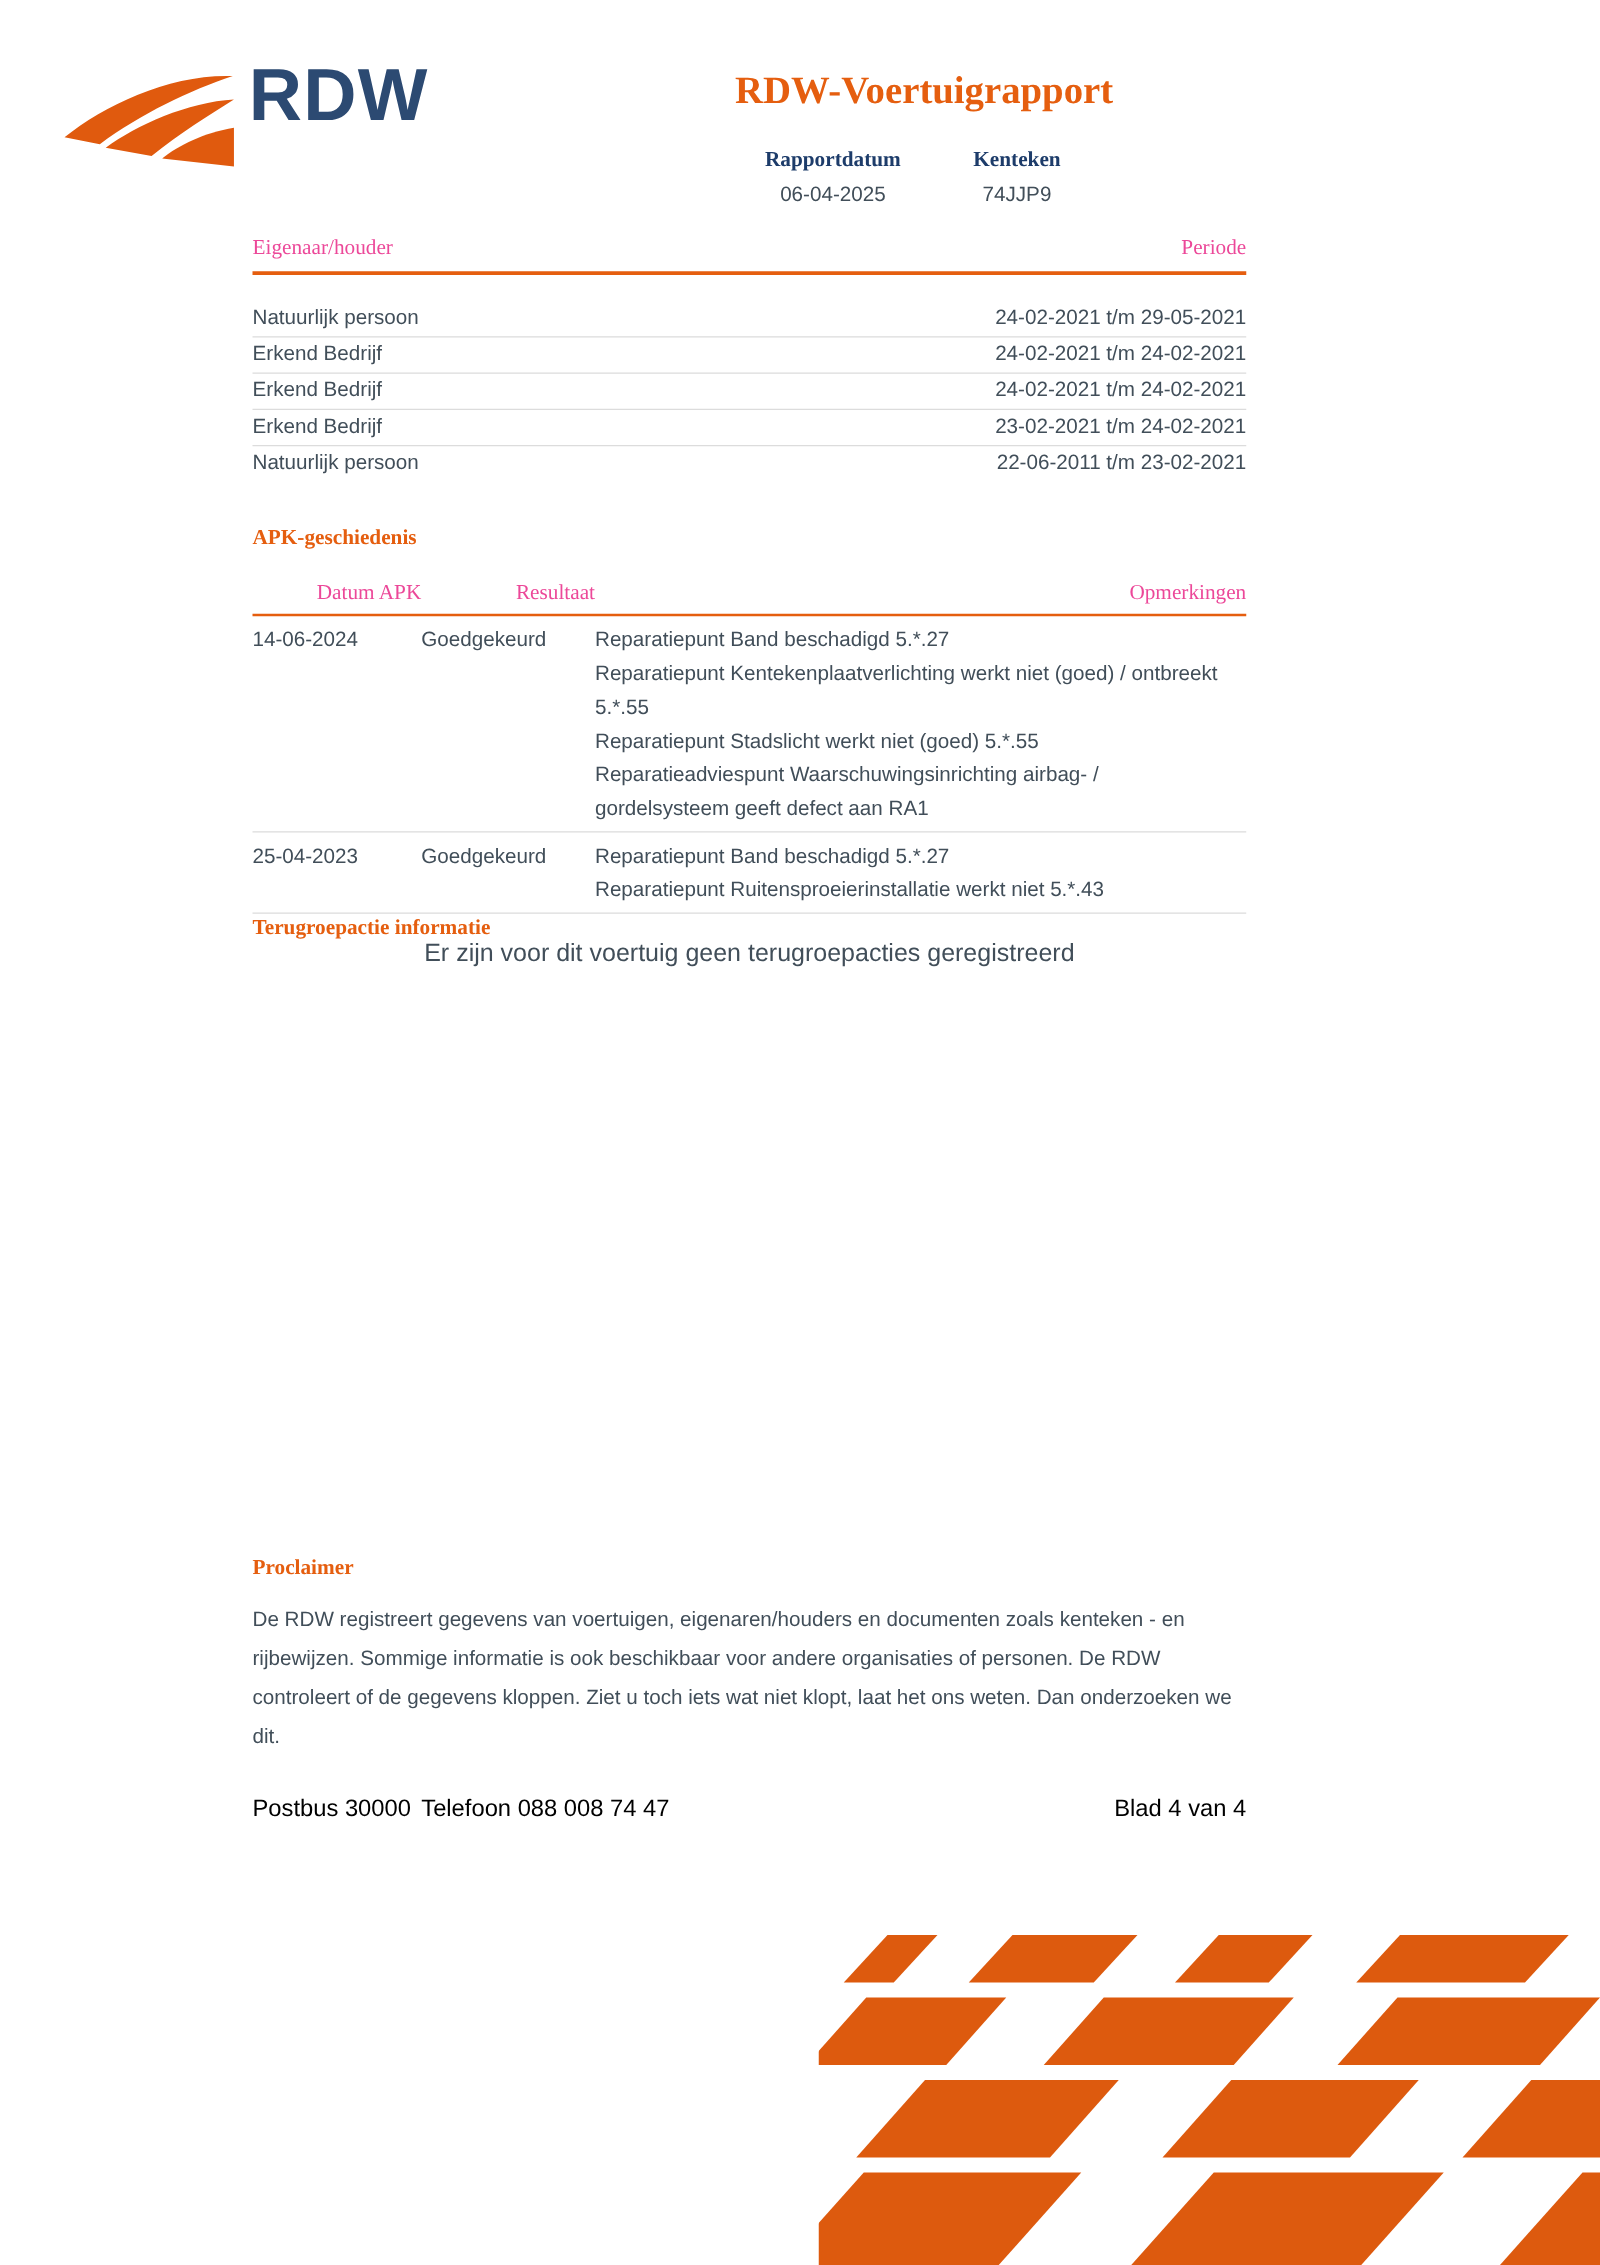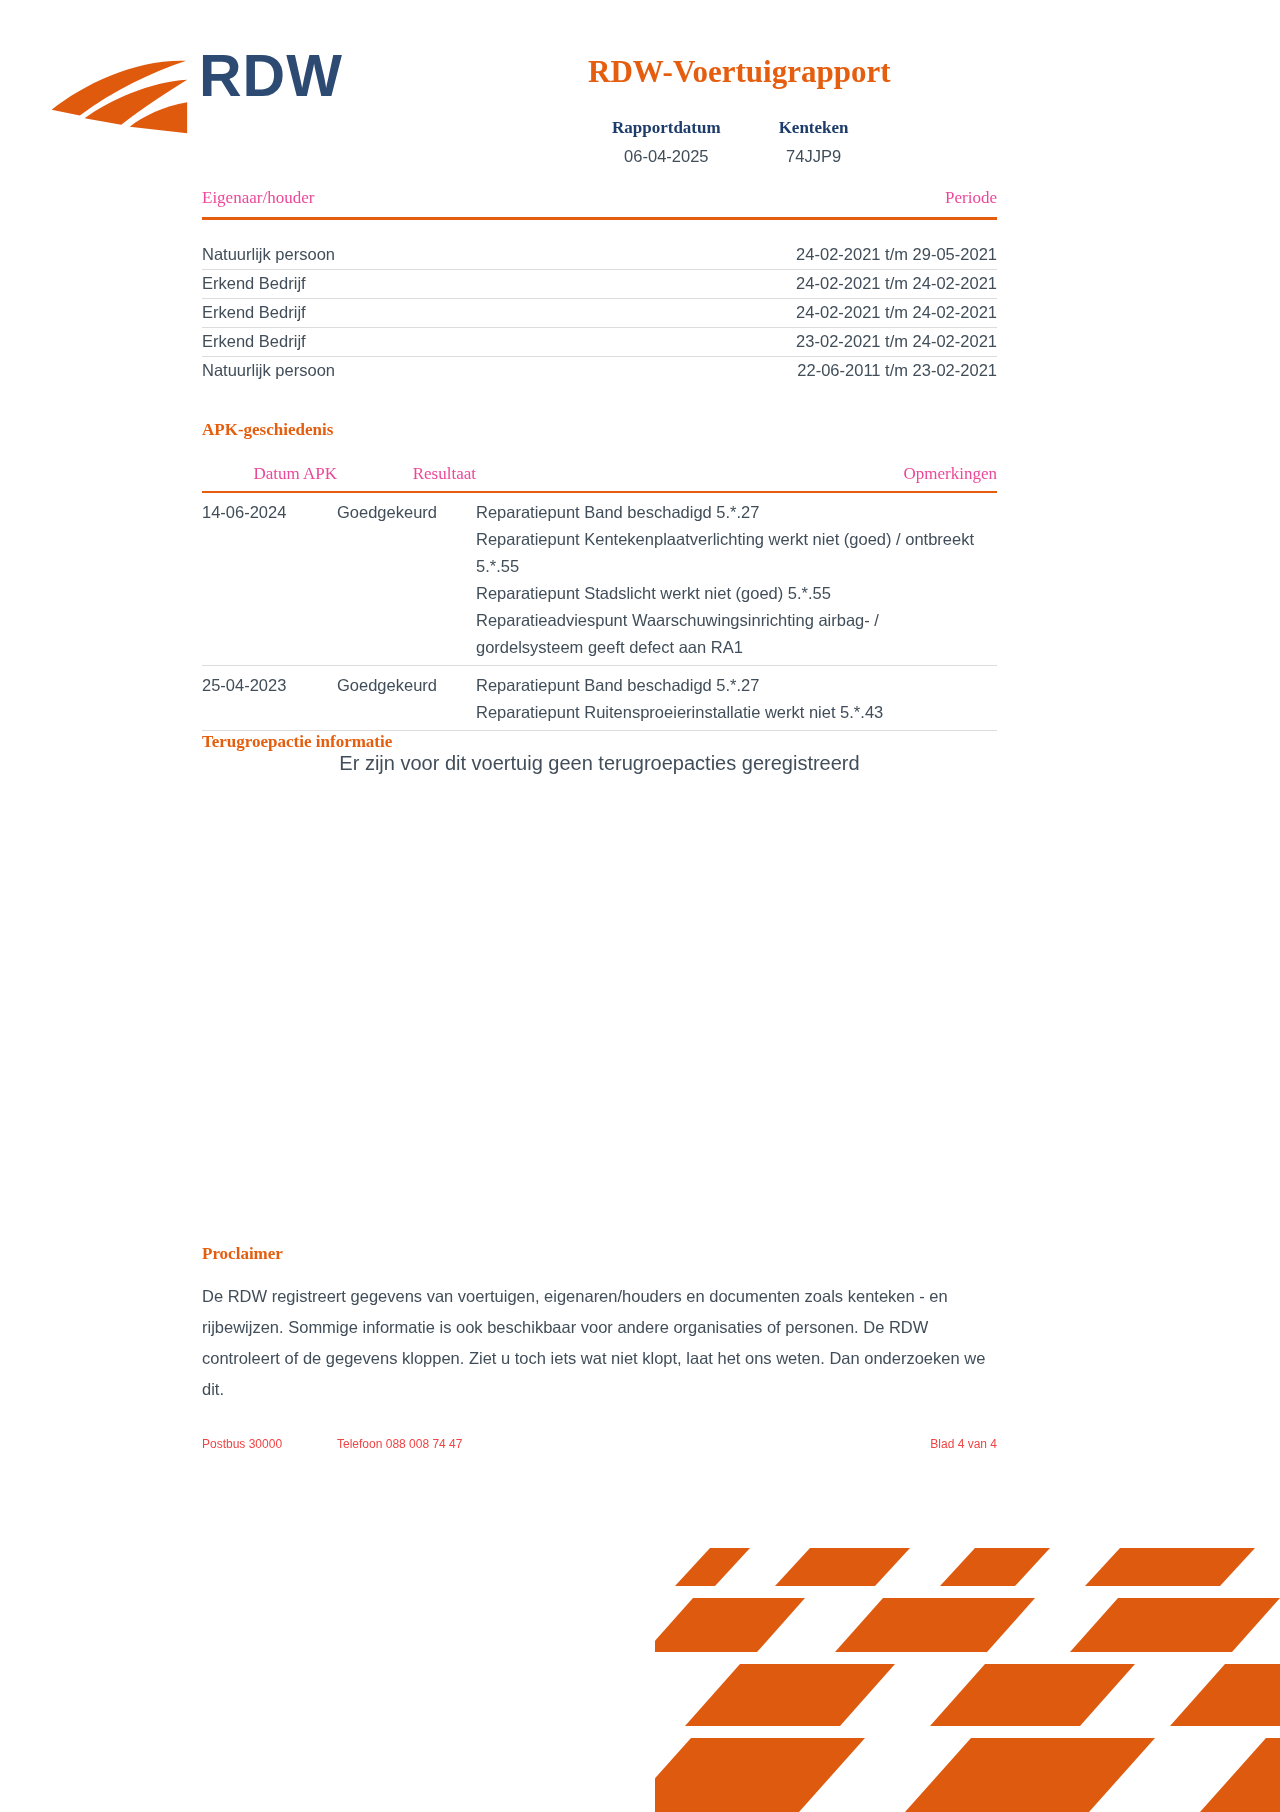--- a/index.html
+++ b/index.html
@@ -38,21 +38,21 @@
   .apk-remarks{max-width:505px;}
   .apk-remark{line-height:27px;}
   .apk-cell{line-height:27px;}
   
   #recall-section{top:732px;}
   #recall-text{font-size:20px;text-align:center;}
   
   #proclaimer-section{top:1244px;}
   #proclaimer-text{margin-top:17px;font-size:16.5px;line-height:31px;}
   
-  #page-footer{top:1437px;font-size:12px;color:#ef4444;}
+  #page-footer{top:1437px;font-size:19px;color:#000000;}
   .footer-line{display:flex;margin-bottom:16px;}
   .footer-col1{width:135px;}
   .footer-col2{flex:1;}
   .footer-right{text-align:right;}
   
   #footer-art{position:absolute;left:655px;top:1540px;width:625px;height:272px;}
 </style>
 </head>
 <body>
 

